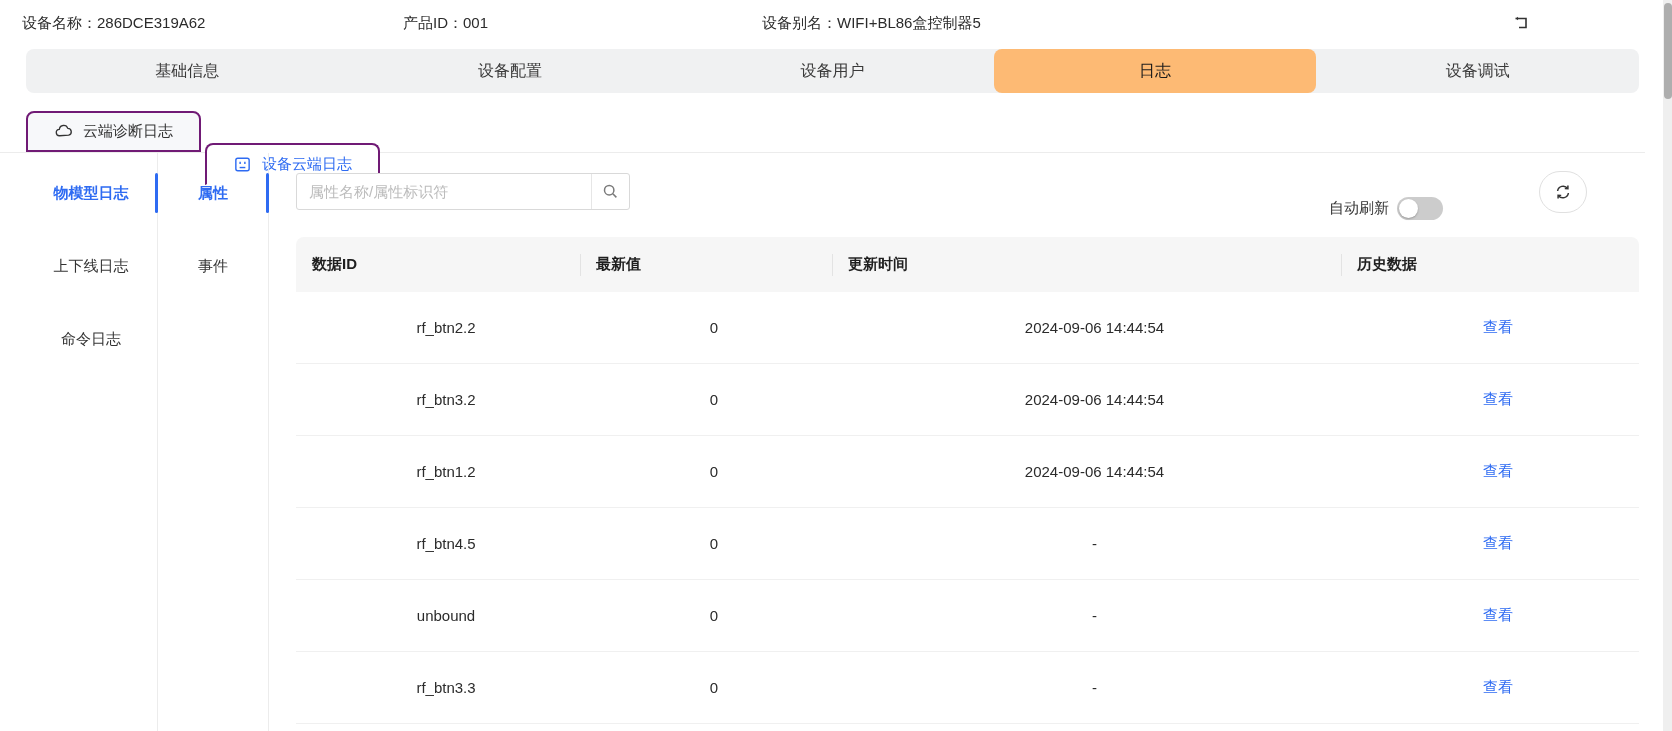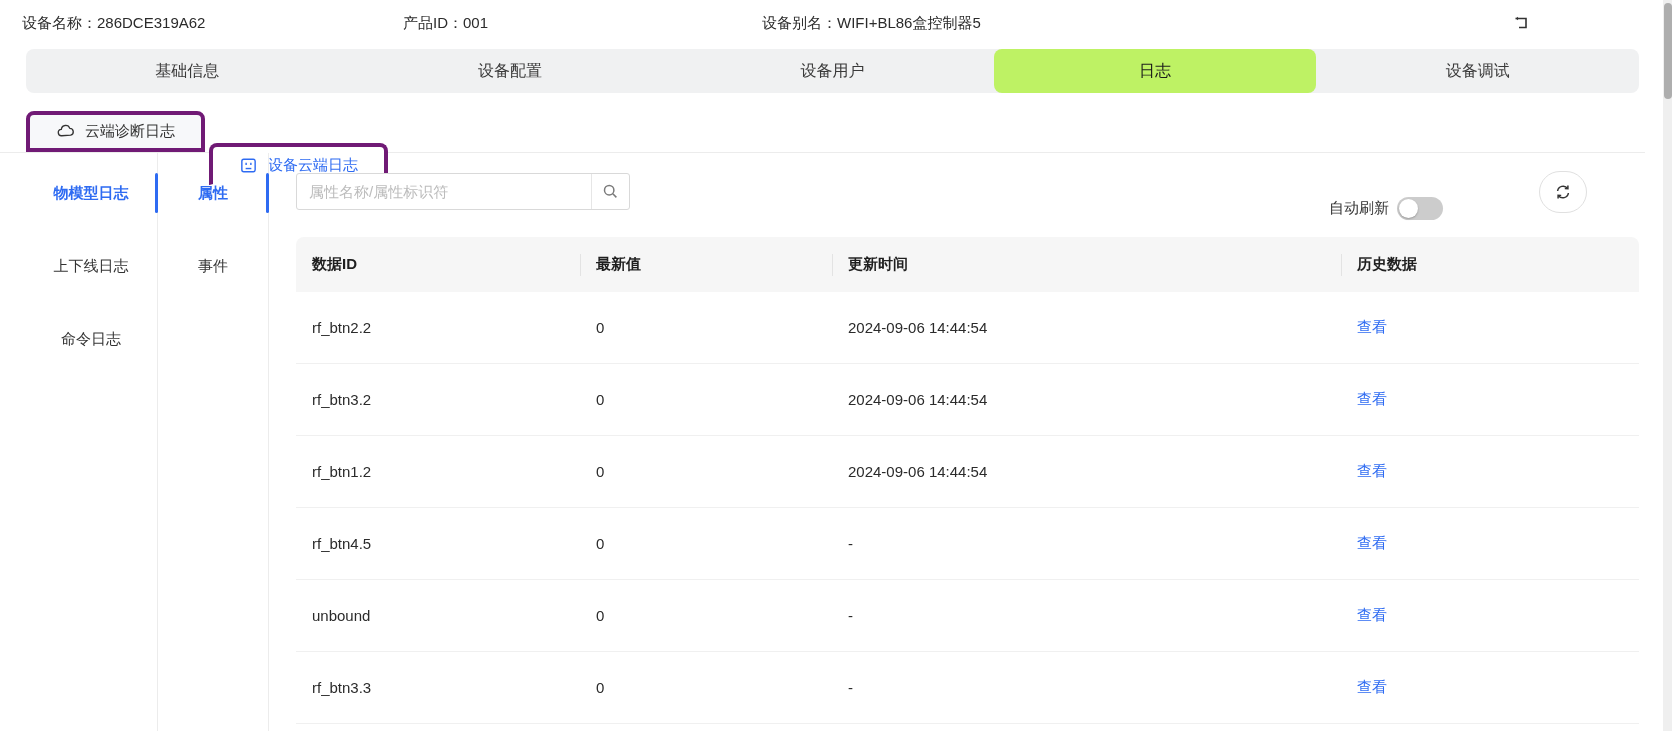--- a/index.html
+++ b/index.html
@@ -9,27 +9,27 @@
   
   .topbar { position:absolute; left:0; top:0; width:1672px; height:46px; background:#fff; }
   .topbar .info { position:absolute; top:14px; font-size:15px; color:#2b2b2b; white-space:nowrap; }
   .tb-icon-btn { position:absolute; left:1510px; top:10px; width:26px; height:26px; border:none; background:transparent; cursor:pointer; }
 
   
   .tabbar { position:absolute; left:26px; top:49px; width:1613px; height:44px;
     background:#f0f1f2; border-radius:8px; display:flex; }
   .tab { flex:1; display:flex; align-items:center; justify-content:center;
     font-size:16px; color:#3a3a3a; cursor:pointer; border-radius:8px;text-align:center; }
-  .tab.active { background:#bef264; color:#1a1a1a; }
+  .tab.active { background:#fdba74; color:#1a1a1a; }
 
   
   .subtab-line { position:absolute; left:0; top:152px; width:1645px; height:1px; background:#ececec; }
   .subtabs { position:absolute; left:26px; top:111px; display:flex; gap:4px; }
   .subtab { height:41px; padding:0 26px; display:flex; align-items:center; gap:10px;
-    border:4px solid #701a75; border-radius:8px 8px 0 0; background:#f7f8fa;
+    border:2px solid #701a75; border-radius:8px 8px 0 0; background:#f7f8fa;
     font-size:15px; color:#333; cursor:pointer; }
   .subtab.active { background:#fff; height:42px; border-bottom:1px solid #fff; color:var(--accent);margin-top:32px; }
 
   
   .vline { position:absolute; top:153px; bottom:0; width:1px; background:#ececec; height:578px; }
   .nav-col { position:absolute; top:163px; display:flex; flex-direction:column;gap:12px; }
   .nav-item { height:61px; display:flex; align-items:center; justify-content:center;
     font-size:15px; color:#333; cursor:pointer; }
   .nav-item.active { color:var(--accent); font-weight:600; }
   .nav-ind { position:absolute; width:3px; height:40px; background:var(--accent); border-radius:2px; top:173px; }
@@ -55,21 +55,21 @@
 
   
   .table { position:absolute; left:296px; top:237px; width:1343px; }
   .thead { display:grid; grid-template-columns:284px 252px 509px 298px; height:55px;
     background:#f6f6f6; border-radius:8px 8px 0 0; align-items:center; }
   .th { font-size:15px; font-weight:700; color:#1f1f1f; padding-left:16px; position:relative; height:100%;
     display:flex; align-items:center; }
   .th.sep::before { content:""; position:absolute; left:0; top:17px; height:22px; width:1px; background:#e3e3e3; }
   .trow { display:grid; grid-template-columns:284px 252px 509px 298px; height:72px;
     align-items:center; border-bottom:1px solid #f0f0f0; background:#fff; }
-  .td { font-size:15px; color:#2b2b2b; padding-left:16px; }
+  .td { font-size:15px; color:#2b2b2b; padding-left:16px;text-align:center; }
   .td a { color:var(--accent); text-decoration:none; cursor:pointer; }
 
   
   .scroll-track { position:absolute; left:1663px; top:0; width:9px; height:731px; background:#efefef; }
   .scroll-thumb { position:absolute; left:1663.5px; top:3px; width:8px; height:96px; background:#aeaeae; border-radius:4px; cursor:pointer; }
 
   svg { display:block; }
 </style>
 </head>
 <body>

